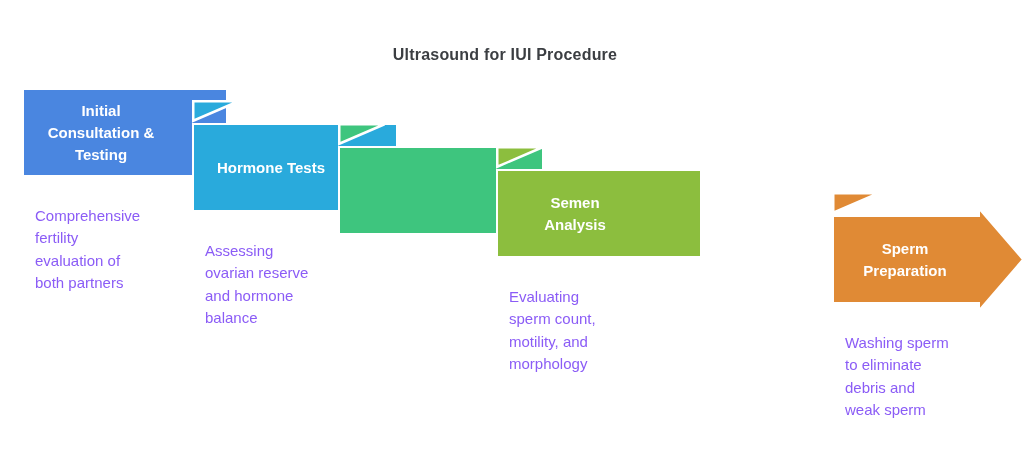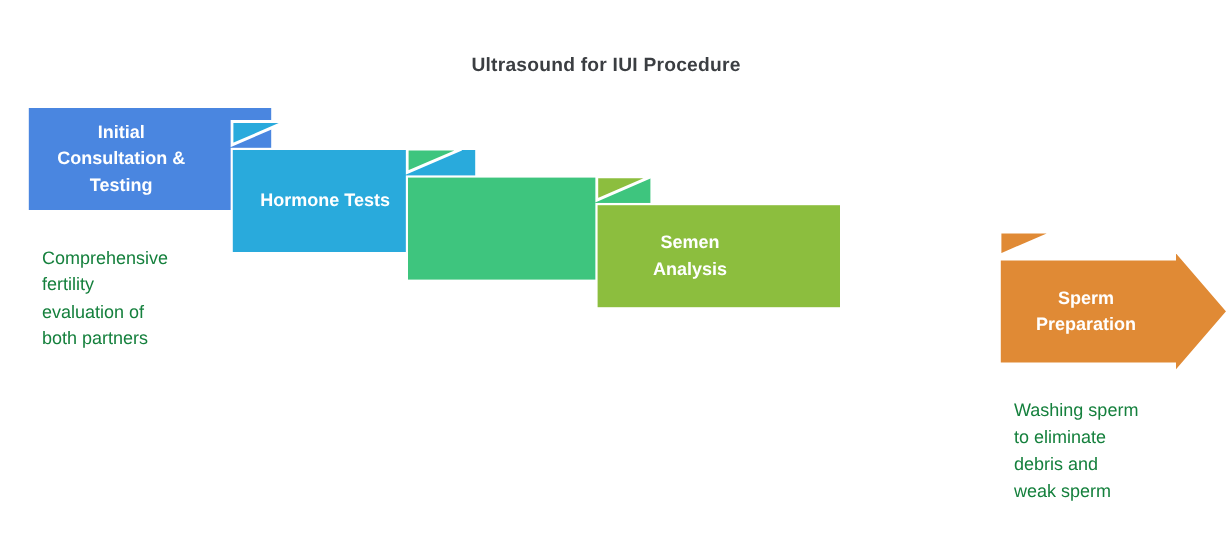--- a/index.html
+++ b/index.html
@@ -23,21 +23,21 @@
   .arrow-svg{position:absolute;left:0;top:-8px;display:block;}
   .step-label{
     position:absolute;left:0;top:0;width:158px;height:89px;
     display:flex;align-items:center;justify-content:center;text-align:center;
     color:#ffffff;font-size:15px;font-weight:bold;line-height:22px;
     white-space:pre-line;
   }
   .s6 .step-label{width:146px;}
   .step-desc{
     position:absolute;left:13px;top:117px;width:152px;
-    color:#15803d;font-size:15px;line-height:22.4px;
+    color:#8b5cf6;font-size:15px;line-height:22.4px;
     white-space:pre-line;
   }
 </style>
 </head>
 <body>
 
 <div id="canvas">
 
   <div class="page-title">Ultrasound for IUI Procedure</div>
 
@@ -55,40 +55,48 @@
   </div>
 
   <div class="step s2">
     <svg class="box-svg" width="206" height="89">
       <rect x="1" y="1" width="204" height="87" stroke="#ffffff" stroke-width="2" fill="#29aadc"></rect>
     </svg>
     <svg class="fold-svg" width="49" height="24">
       <path d="M1.25,1.25 H46.5 L1.25,20.75 Z" stroke="#ffffff" stroke-width="2.5" stroke-linejoin="miter" fill="#29aadc"></path>
     </svg>
     <div class="step-label">Hormone Tests</div>
+    <div class="step-desc">Assessing
+ovarian reserve
+and hormone
+balance</div>
   </div>
 
   <div class="step s3">
     <svg class="box-svg" width="206" height="89">
       <rect x="1" y="1" width="204" height="87" stroke="#ffffff" stroke-width="2" fill="#3ec57e"></rect>
     </svg>
     <svg class="fold-svg" width="49" height="24">
       <path d="M1.25,1.25 H46.5 L1.25,20.75 Z" stroke="#ffffff" stroke-width="2.5" stroke-linejoin="miter" fill="#3ec57e"></path>
     </svg>
   </div>
 
   <div class="step s4">
     <svg class="box-svg" width="206" height="89">
       <rect x="1" y="1" width="204" height="87" stroke="#ffffff" stroke-width="2" fill="#8cbe3e"></rect>
     </svg>
     <svg class="fold-svg" width="49" height="24">
       <path d="M1.25,1.25 H46.5 L1.25,20.75 Z" stroke="#ffffff" stroke-width="2.5" stroke-linejoin="miter" fill="#8cbe3e"></path>
     </svg>
     <div class="step-label">Semen
 Analysis</div>
+    <div class="step-desc">Evaluating
+sperm count,
+motility, and
+morphology</div>
   </div>
 
 
   <div class="step s6">
     <svg class="arrow-svg" width="193" height="106">
       <path d="M1,9 H147 V1.5 L191,52.5 L147,103.5 V96 H1 Z" stroke="#ffffff" stroke-width="2" stroke-linejoin="miter" fill="#e08a35"></path>
     </svg>
     <svg class="fold-svg" width="49" height="24">
       <path d="M1.25,1.25 H46.5 L1.25,20.75 Z" stroke="#ffffff" stroke-width="2.5" stroke-linejoin="miter" fill="#e08a35"></path>
     </svg>

